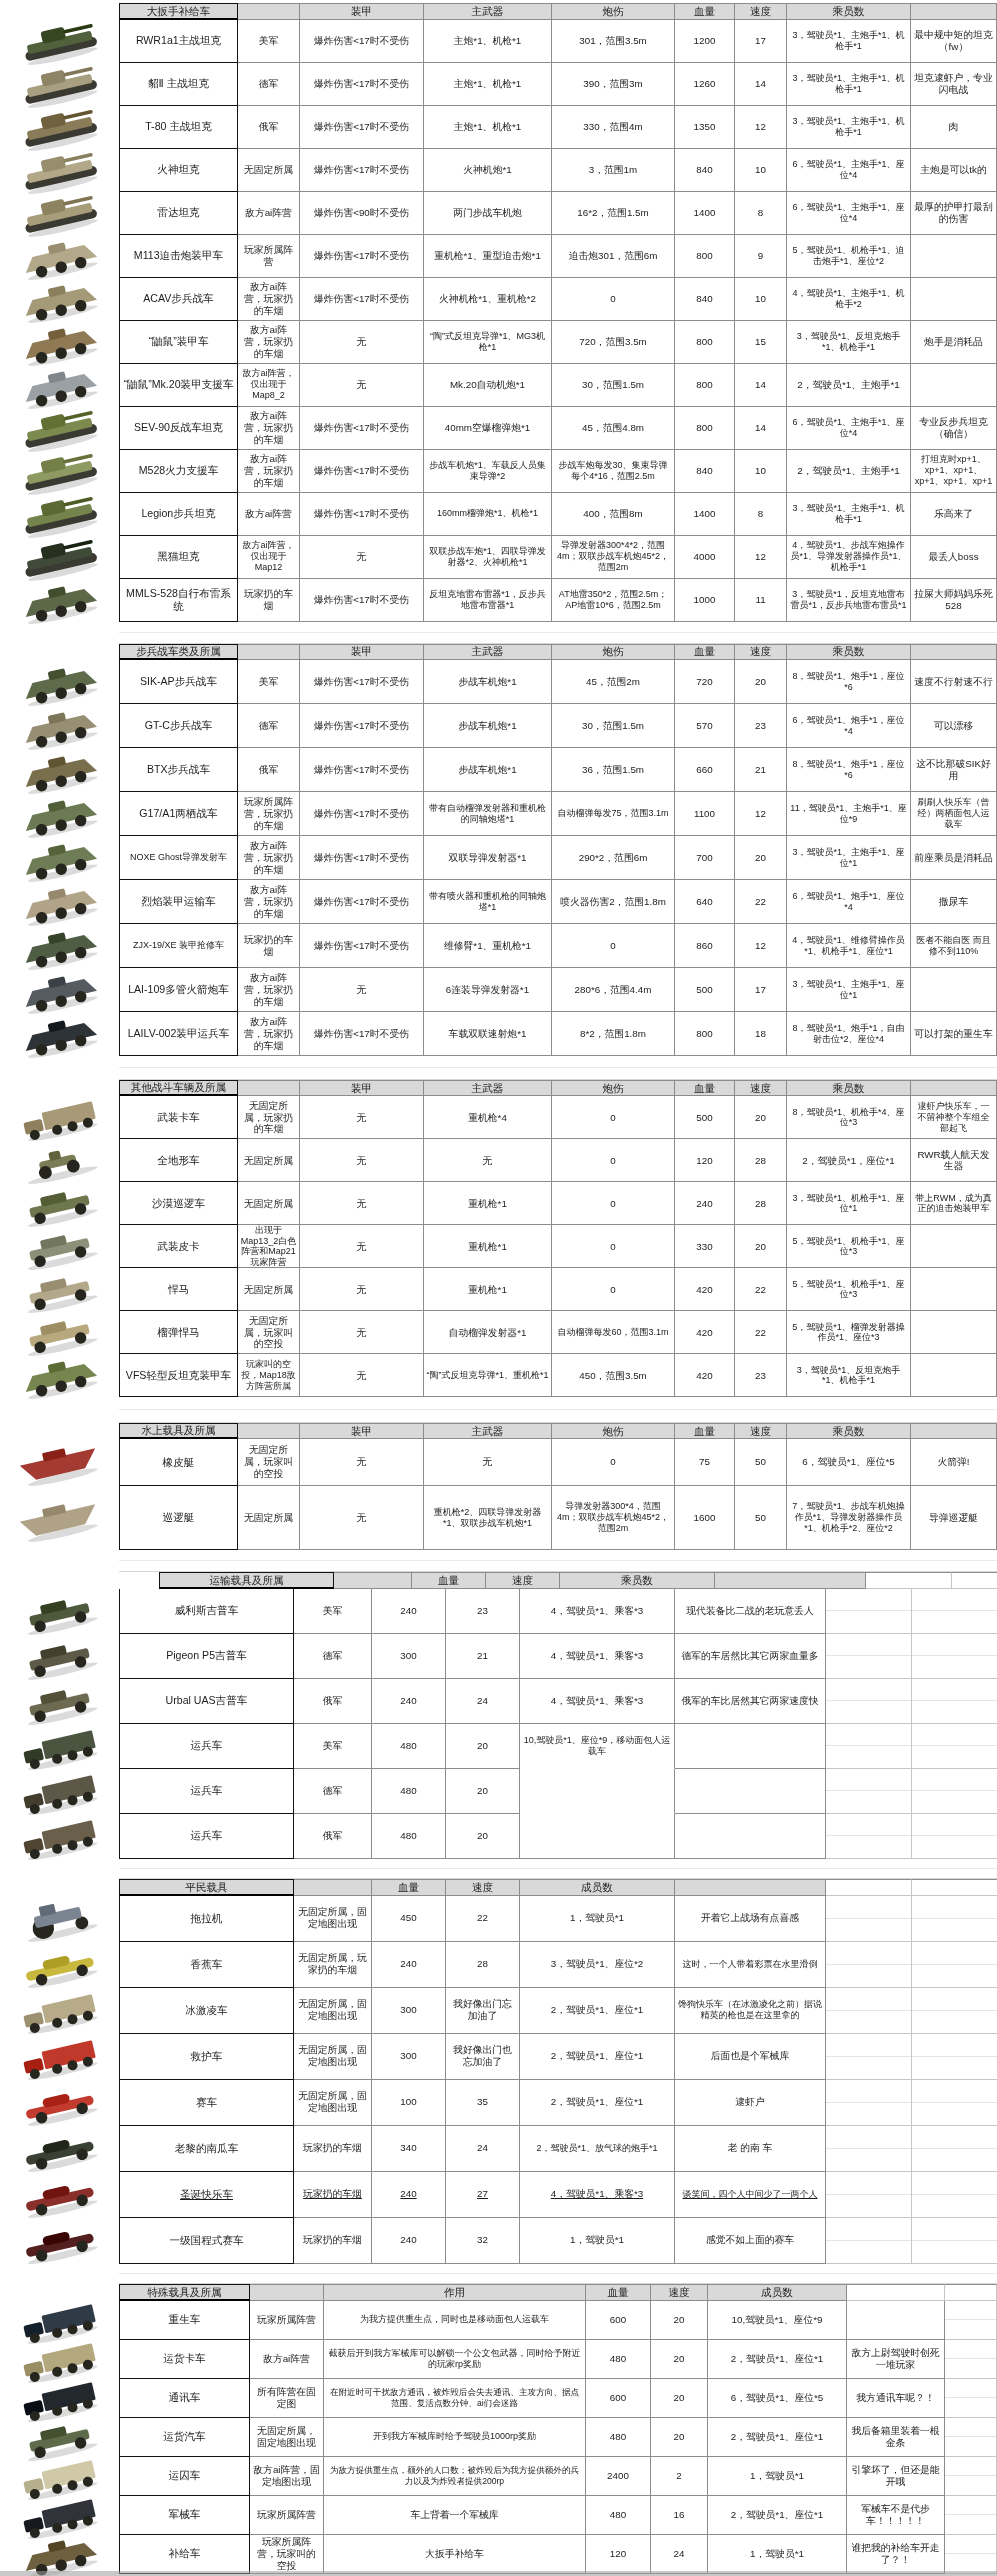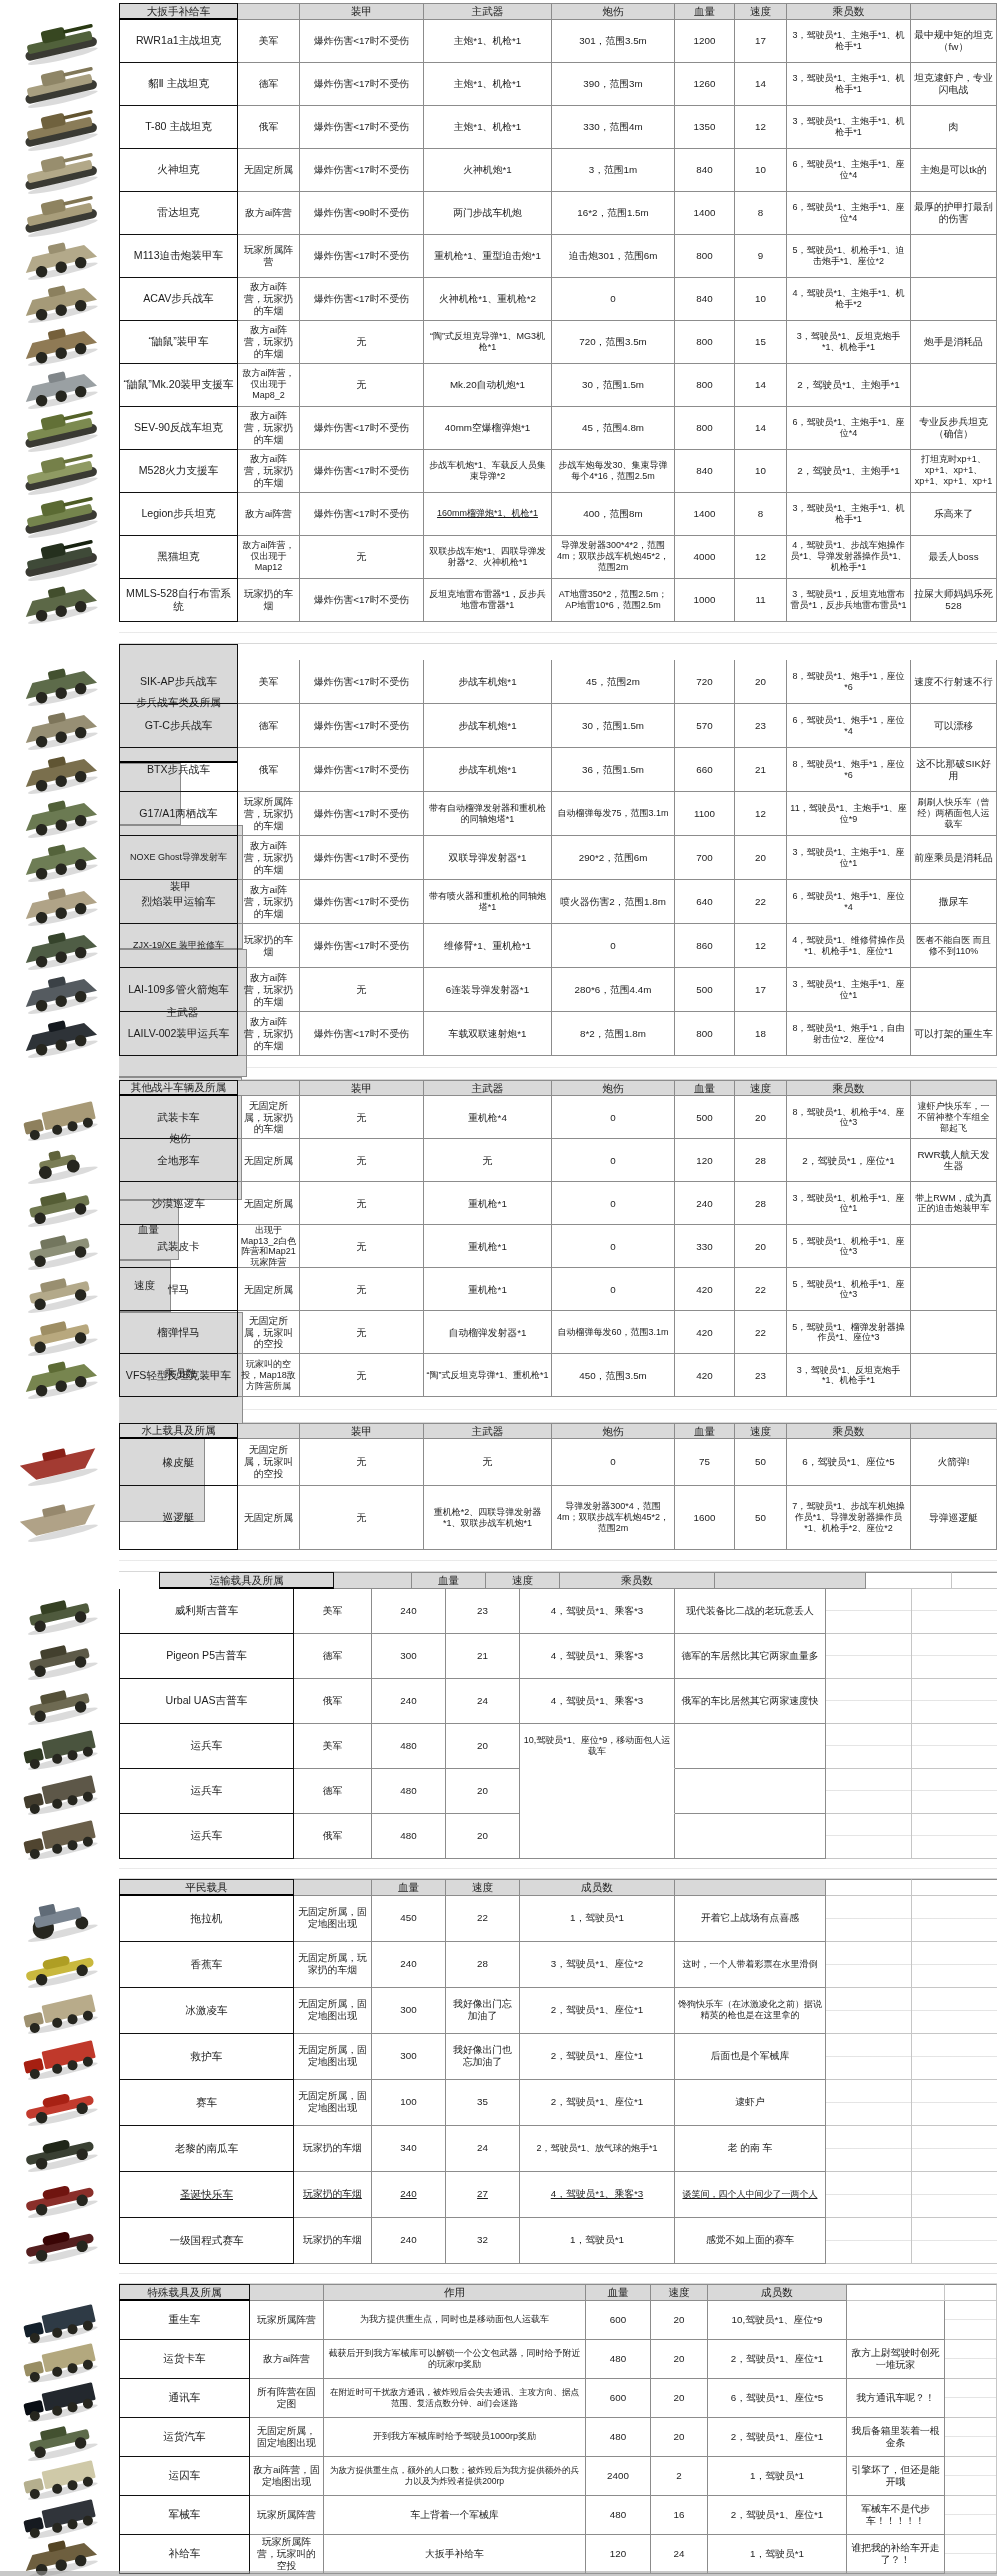--- a/index.html
+++ b/index.html
@@ -274,21 +274,21 @@
             <ellipse cx="65" cy="51" rx="50" ry="5" fill="rgba(0,0,0,0.14)"></ellipse>
             <rect x="14" y="34" width="102" height="13" rx="6.5" fill="#3a3a33"></rect>
             <rect x="19" y="25" width="92" height="13" rx="4" fill="#75844d"></rect>
             <rect x="42" y="11" width="33" height="17" rx="4" fill="rgb(91,106,51)"></rect>
             <rect x="73" y="16" width="42" height="5" rx="2" fill="rgb(77,92,37)"></rect>
           </svg>
         </div>
         <div class="cell c0" style="width: 119px; flex: 0 0 119px;">Legion步兵坦克</div>
         <div class="cell" style="width: 62px; flex: 0 0 62px;">敌方ai阵营</div>
         <div class="cell" style="width: 124px; flex: 0 0 124px;">爆炸伤害&lt;17时不受伤</div>
-        <div class="cell small" style="width: 128px; flex: 0 0 128px; text-decoration: underline;">160mm榴弹炮*1、机枪*1</div>
+        <div class="cell small" style="width: 128px; flex: 0 0 128px;">160mm榴弹炮*1、机枪*1</div>
         <div class="cell" style="width: 123px; flex: 0 0 123px;">400，范围8m</div>
         <div class="cell" style="width: 60px; flex: 0 0 60px;">1400</div>
         <div class="cell" style="width: 52px; flex: 0 0 52px;">8</div>
         <div class="cell small" style="width: 124px; flex: 0 0 124px;">3，驾驶员*1、主炮手*1、机枪手*1</div>
         <div class="cell" style="width: 86px; flex: 0 0 86px;">乐高来了</div>
       </div>
       <div class="row" style="height: 43px;">
         <div class="thumb">
           <svg viewBox="0 0 130 60" width="101" height="43" xmlns="http://www.w3.org/2000/svg">
             <ellipse cx="65" cy="51" rx="50" ry="5" fill="rgba(0,0,0,0.14)"></ellipse>
@@ -325,21 +325,21 @@
         <div class="cell small" style="width: 128px; flex: 0 0 128px;">反坦克地雷布雷器*1，反步兵地雷布雷器*1</div>
         <div class="cell small" style="width: 123px; flex: 0 0 123px;">AT地雷350*2，范围2.5m；AP地雷10*6，范围2.5m</div>
         <div class="cell" style="width: 60px; flex: 0 0 60px;">1000</div>
         <div class="cell" style="width: 52px; flex: 0 0 52px;">11</div>
         <div class="cell small" style="width: 124px; flex: 0 0 124px;">3，驾驶员*1，反坦克地雷布雷员*1，反步兵地雷布雷员*1</div>
         <div class="cell" style="width: 86px; flex: 0 0 86px;">拉屎大师妈妈乐死528</div>
       </div>
     </div>
     <div class="spacer" style="height: 21px;"></div>
     <div class="section">
-      <div class="row header" style="height: 16.4px; flex-direction: column;">
+      <div class="row header" style="height: 16.4px;">
         <div class="cell c0" style="width: 119px; flex: 0 0 119px;">步兵战车类及所属</div>
         <div class="cell" style="width: 62px; flex: 0 0 62px;"></div>
         <div class="cell" style="width: 124px; flex: 0 0 124px;">装甲</div>
         <div class="cell" style="width: 128px; flex: 0 0 128px;">主武器</div>
         <div class="cell" style="width: 123px; flex: 0 0 123px;">炮伤</div>
         <div class="cell" style="width: 60px; flex: 0 0 60px;">血量</div>
         <div class="cell" style="width: 52px; flex: 0 0 52px;">速度</div>
         <div class="cell" style="width: 124px; flex: 0 0 124px;">乘员数</div>
         <div class="cell" style="width: 86px; flex: 0 0 86px;"></div>
       </div>

